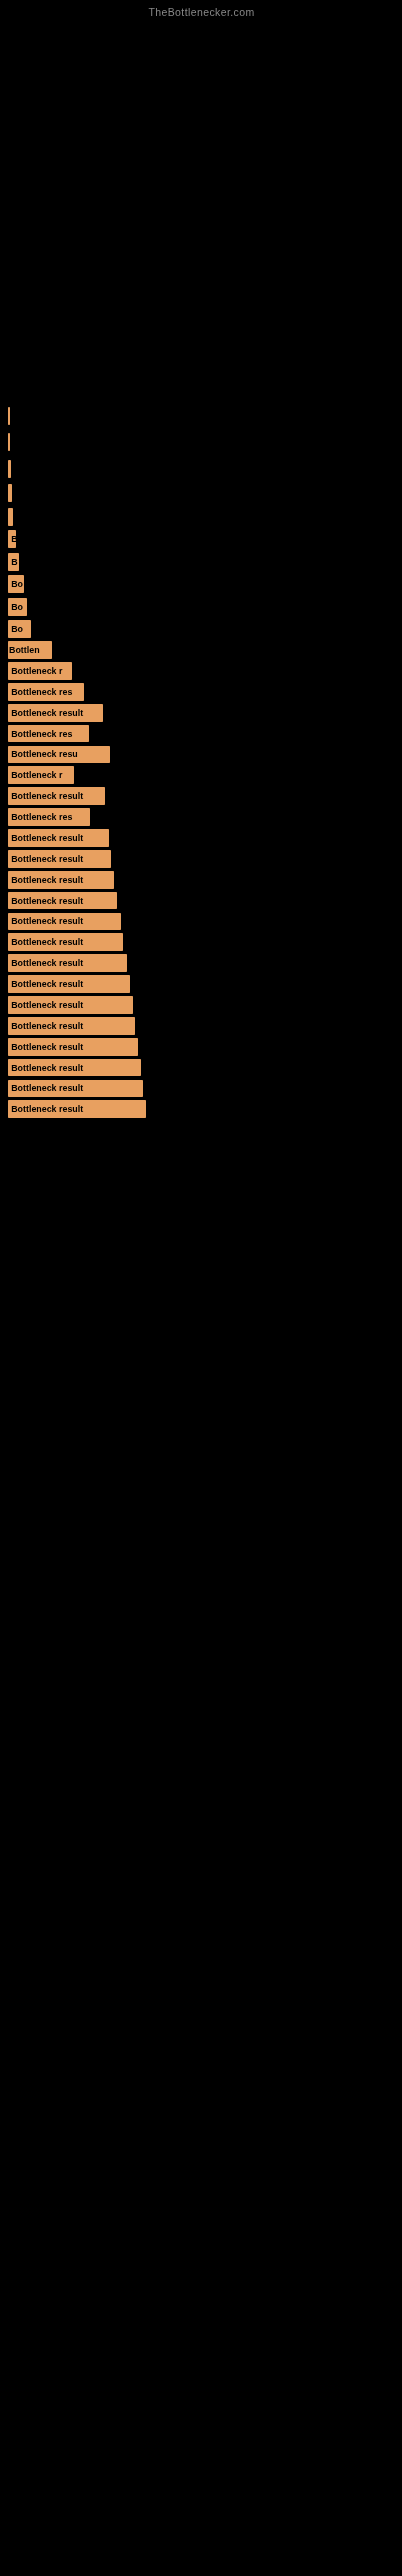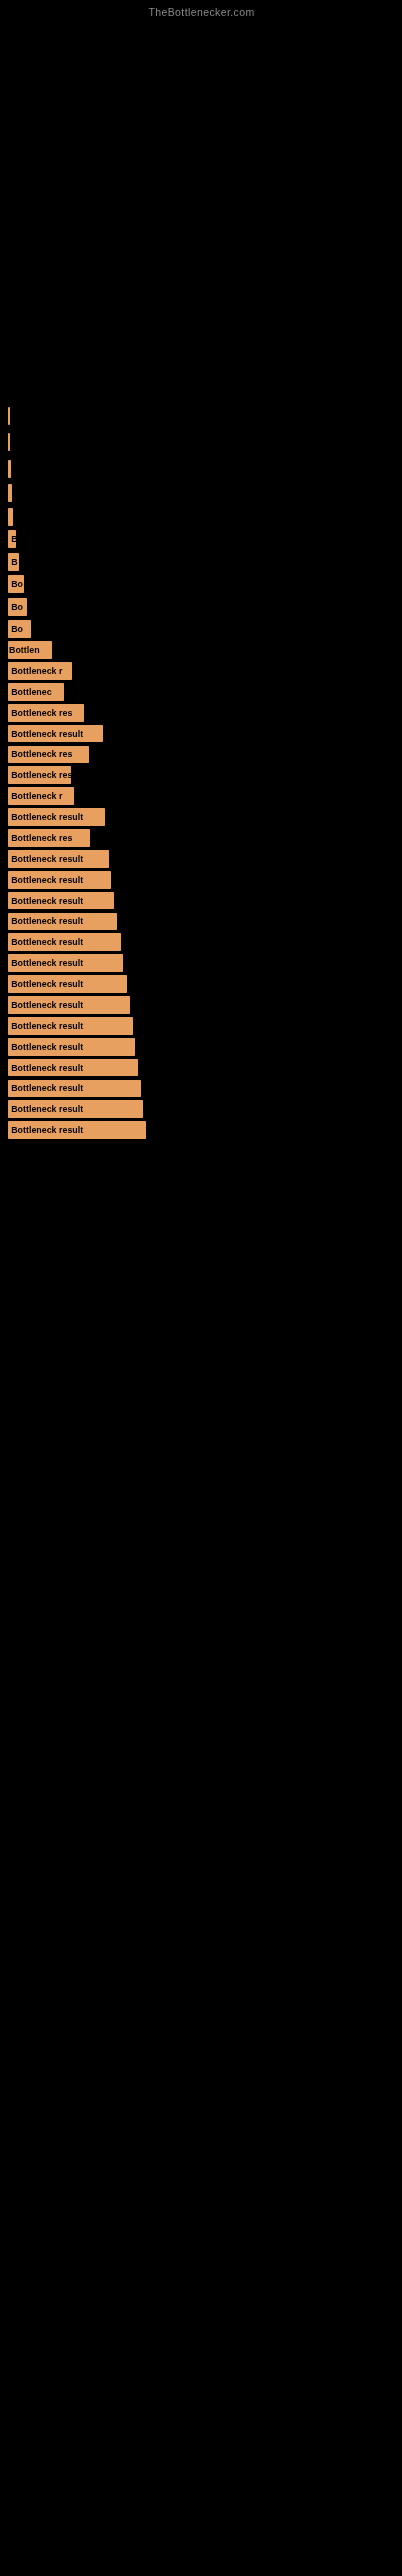--- a/index.html
+++ b/index.html
@@ -147,27 +147,20 @@
     </div>
     <div style="margin-bottom: 3.2px;">
       <div style="display: flex; align-items: center; width: 100%;">
         <div class="bar-fill" style="width: 64px; position: relative;">
           <span class="bar-label" style="position: absolute; left: 3.2px; top: 50%; transform: translateY(-50%); font-size: 8.9px; color: rgb(0, 0, 0); font-weight: bold;">Bottleneck r</span>
         </div>
       </div>
     </div>
     <div style="margin-bottom: 3.2px;">
       <div style="display: flex; align-items: center; width: 100%;">
-        <div class="bar-fill" style="width: 56px; position: relative;">
-          <span class="bar-label" style="position: absolute; left: 3.2px; top: 50%; transform: translateY(-50%); font-size: 8.9px; color: rgb(0, 0, 0); font-weight: bold;">Bottlenec</span>
-        </div>
-      </div>
-    </div>
-    <div style="margin-bottom: 3.2px;">
-      <div style="display: flex; align-items: center; width: 100%;">
         <div class="bar-fill" style="width: 76px; position: relative;">
           <span class="bar-label" style="position: absolute; left: 3.2px; top: 50%; transform: translateY(-50%); font-size: 8.9px; color: rgb(0, 0, 0); font-weight: bold;">Bottleneck res</span>
         </div>
       </div>
     </div>
     <div style="margin-bottom: 3.2px;">
       <div style="display: flex; align-items: center; width: 100%;">
         <div class="bar-fill" style="width: 95px; position: relative;">
           <span class="bar-label" style="position: absolute; left: 3.2px; top: 50%; transform: translateY(-50%); font-size: 8.9px; color: rgb(0, 0, 0); font-weight: bold;">Bottleneck result</span>
         </div>
@@ -175,21 +168,21 @@
     </div>
     <div style="margin-bottom: 3.2px;">
       <div style="display: flex; align-items: center; width: 100%;">
         <div class="bar-fill" style="width: 81px; position: relative;">
           <span class="bar-label" style="position: absolute; left: 3.2px; top: 50%; transform: translateY(-50%); font-size: 8.9px; color: rgb(0, 0, 0); font-weight: bold;">Bottleneck res</span>
         </div>
       </div>
     </div>
     <div style="margin-bottom: 3.2px;">
       <div style="display: flex; align-items: center; width: 100%;">
-        <div class="bar-fill" style="width: 63px; position: relative;">
+        <div class="bar-fill" style="width: 102px; position: relative;">
           <span class="bar-label" style="position: absolute; left: 3.2px; top: 50%; transform: translateY(-50%); font-size: 8.9px; color: rgb(0, 0, 0); font-weight: bold;">Bottleneck resu</span>
         </div>
       </div>
     </div>
     <div style="margin-bottom: 3.2px;">
       <div style="display: flex; align-items: center; width: 100%;">
         <div class="bar-fill" style="width: 66px; position: relative;">
           <span class="bar-label" style="position: absolute; left: 3.2px; top: 50%; transform: translateY(-50%); font-size: 8.9px; color: rgb(0, 0, 0); font-weight: bold;">Bottleneck r</span>
         </div>
       </div>

